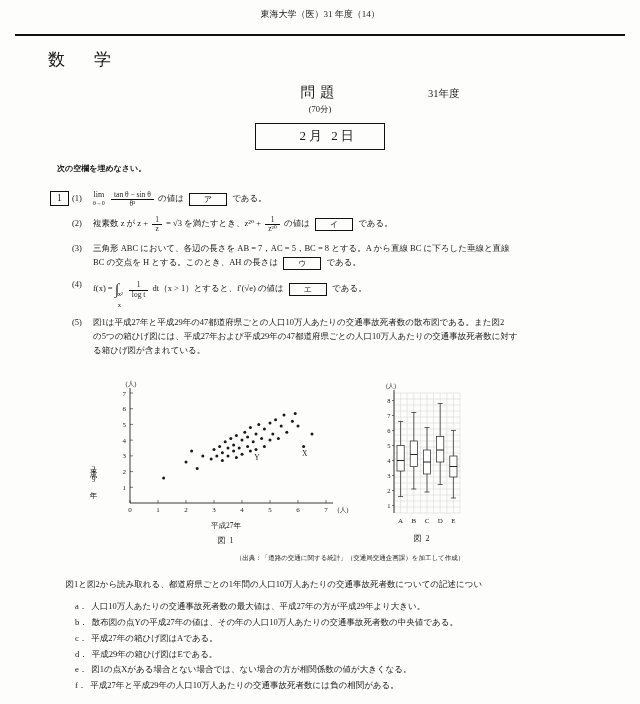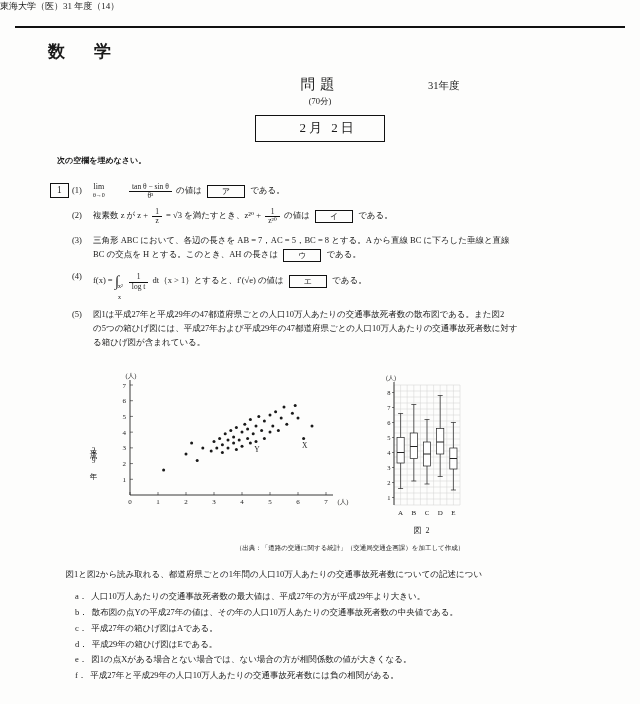--- a/index.html
+++ b/index.html
@@ -1,43 +1,43 @@
 <!DOCTYPE html>
 <html><head>
 <meta charset="utf-8">
 <style>
   html,body{margin:0;padding:0;}
   body{
     width:640px;height:704px;background:#fdfdfc;color:#1a1a1a;
     font-family:"Liberation Serif","DejaVu Serif",serif;
     overflow:hidden;position:relative;
   }
-  .header{ text-align:left; font-size:9px; }
+  .header{ text-align:center; font-size:9px; padding-top:8px; }
   .rule{ height:2px; background:#111; margin:13px 15px 0 15px; }
-  .subject{ margin:12px 0 0 48px; font-size:17px; font-weight:bold; letter-spacing:6px; }
+  .subject{ margin:12px 0 0 48px; font-size:17px; font-weight:normal; letter-spacing:6px; }
   .title-row{ position:relative; margin-top:12px; height:20px; }
   .problem-title{ text-align:center; font-size:14.5px; letter-spacing:5px; }
   .year{ position:absolute; left:428px; top:4px; font-size:10.5px; }
   .duration{ text-align:center; font-size:8.5px; margin-top:1px; }
   .datebox{ width:112px; margin:7px auto 0 auto; border:1.6px solid #111; text-align:center;
             font-size:13px; padding:3px 0 4px 16px; letter-spacing:3px; }
   .instructions{ margin:12px 0 0 57px; font-size:8px; font-weight:bold; line-height:1.7; }
   .q1{ position:relative; margin-top:15px; }
   .qnum{ position:absolute; left:50px; top:0px; border:1.1px solid #111; font-size:9.5px;
          padding:1px 6px; line-height:1.2; }
   .items{ margin-left:72px; margin-right:30px; font-size:8.5px; }
   .item{ position:relative; padding-left:21px; margin-bottom:7px; line-height:1.65; }
   .ino{ position:absolute; left:0; top:0; }
   .ansbox{ display:inline-block; border:1px solid #111; min-width:32px; text-align:center;
            font-size:8px; line-height:11px; height:11px; vertical-align:-1px; margin:0 3px; padding:0 2px; }
   .frac{ display:inline-block; text-align:center; font-size:7.5px; line-height:1.15;
          vertical-align:-0.75em; margin:0 2px; }
   .fnum{ display:block; padding:0 3px; border-bottom:0.9px solid #111; }
   .fden{ display:block; padding:0 3px; }
-  .lim{ display:inline-block; text-align:center; line-height:1; vertical-align:-0.55em; margin-right:20px; }
+  .lim{ display:inline-block; text-align:center; line-height:1; vertical-align:-0.55em; margin-right:2px; }
   .lim-top{ display:block; font-size:8px; }
   .lim-sub{ display:block; font-size:6px; margin-top:1px; }
   .int{ font-size:15px; vertical-align:-3px; }
   .intlims{ display:inline-flex; flex-direction:column; font-size:6px; line-height:1.1;
             vertical-align:-5px; margin-left:-1px; margin-right:2px; }
   .intlims .lo{ margin-top:4px; }
   .figures{ display:flex; margin-left:88px; margin-top:22px; gap:26px; align-items:flex-start; }
   .fig1-inner{ display:flex; align-items:center; }
   .fig-ylab{ writing-mode:vertical-rl; text-orientation:upright; font-size:7.5px;
              letter-spacing:1px; margin-right:2px; margin-top:24px; height:90px; text-align:center; }
@@ -212,20 +212,22 @@
             <circle cx="184.0" cy="36.0" r="1.5" fill="#1a1a1a"></circle>
             <circle cx="186.8" cy="53.3" r="1.5" fill="#1a1a1a"></circle>
             <circle cx="192.4" cy="42.3" r="1.5" fill="#1a1a1a"></circle>
             <circle cx="195.2" cy="34.4" r="1.5" fill="#1a1a1a"></circle>
             <circle cx="198.0" cy="47.0" r="1.5" fill="#1a1a1a"></circle>
             <circle cx="203.6" cy="67.4" r="1.5" fill="#1a1a1a"></circle>
             <circle cx="212.0" cy="54.9" r="1.5" fill="#1a1a1a"></circle>
             <text x="157.0" y="80.6" font-size="7.5" text-anchor="middle" fill="#222">Y</text>
             <text x="204.6" y="77.4" font-size="7.5" text-anchor="middle" fill="#222">X</text>
           </svg>
+        <div class="fig-xlab">平成27年</div>
+        <div class="figcap">図 1</div>
       </div>
     </div>
   </div>
   <div class="fig2-col">
     <svg id="box-svg" width="88" height="148" viewBox="0 0 88 148" font-family="Liberation Serif, serif">
         <line x1="16.0" y1="12" x2="16.0" y2="132" stroke="#d2d2d2" stroke-width="0.5"></line>
         <line x1="22.6" y1="12" x2="22.6" y2="132" stroke="#d2d2d2" stroke-width="0.5"></line>
         <line x1="29.2" y1="12" x2="29.2" y2="132" stroke="#d2d2d2" stroke-width="0.5"></line>
         <line x1="35.8" y1="12" x2="35.8" y2="132" stroke="#d2d2d2" stroke-width="0.5"></line>
         <line x1="42.4" y1="12" x2="42.4" y2="132" stroke="#d2d2d2" stroke-width="0.5"></line>

